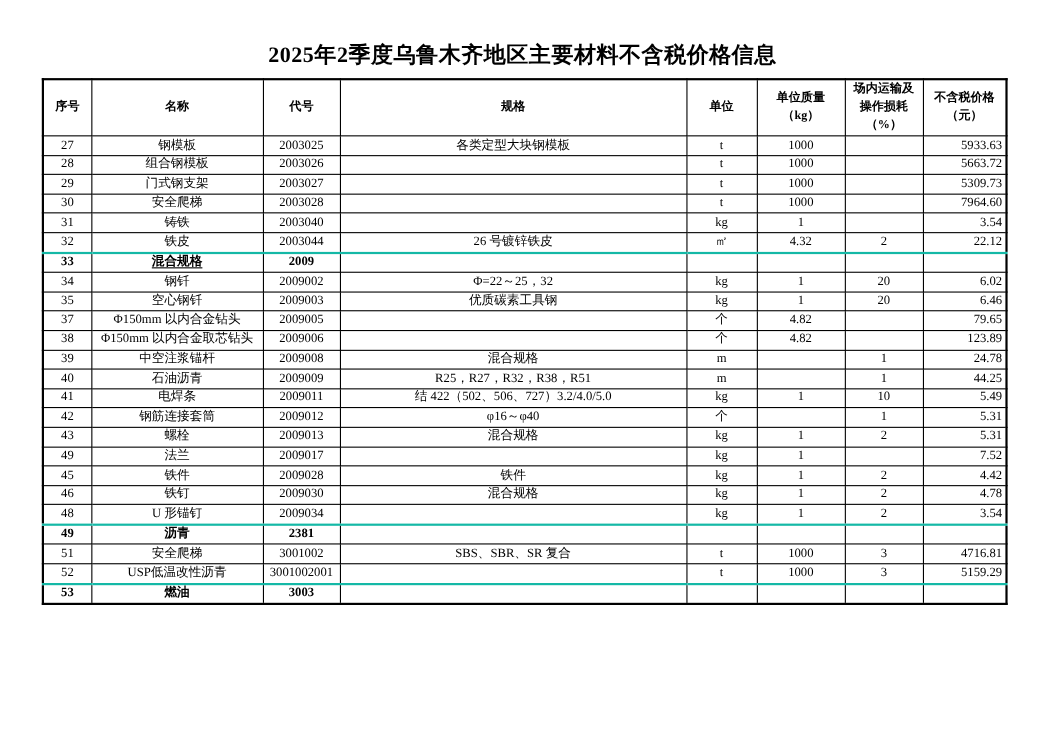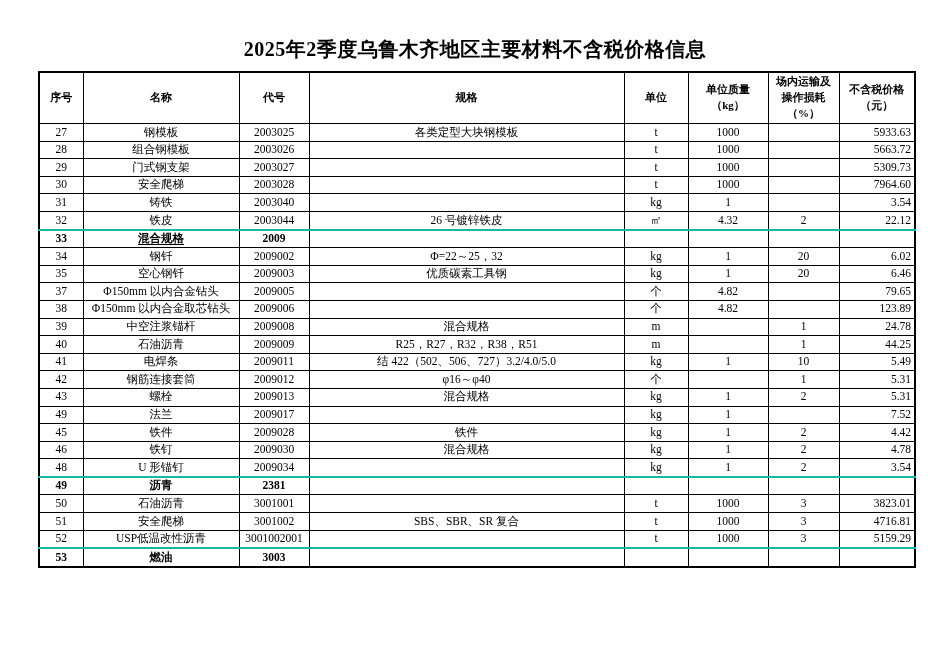--- a/index.html
+++ b/index.html
@@ -308,30 +308,20 @@
       <td class="c-no">49</td>
       <td class="c-name"><span>沥青</span></td>
       <td class="c-code">2381</td>
       <td class="c-spec"></td>
       <td class="c-unit"></td>
       <td class="c-mass"></td>
       <td class="c-loss"></td>
       <td class="c-price"></td>
     </tr>
         <tr>
-      <td class="c-no">50</td>
-      <td class="c-name"><span>石油沥青</span></td>
-      <td class="c-code">3001001</td>
-      <td class="c-spec"></td>
-      <td class="c-unit">t</td>
-      <td class="c-mass">1000</td>
-      <td class="c-loss">3</td>
-      <td class="c-price">3823.01</td>
-    </tr>
-        <tr>
       <td class="c-no">51</td>
       <td class="c-name"><span>安全爬梯</span></td>
       <td class="c-code">3001002</td>
       <td class="c-spec">SBS、SBR、SR 复合</td>
       <td class="c-unit">t</td>
       <td class="c-mass">1000</td>
       <td class="c-loss">3</td>
       <td class="c-price">4716.81</td>
     </tr>
         <tr>

